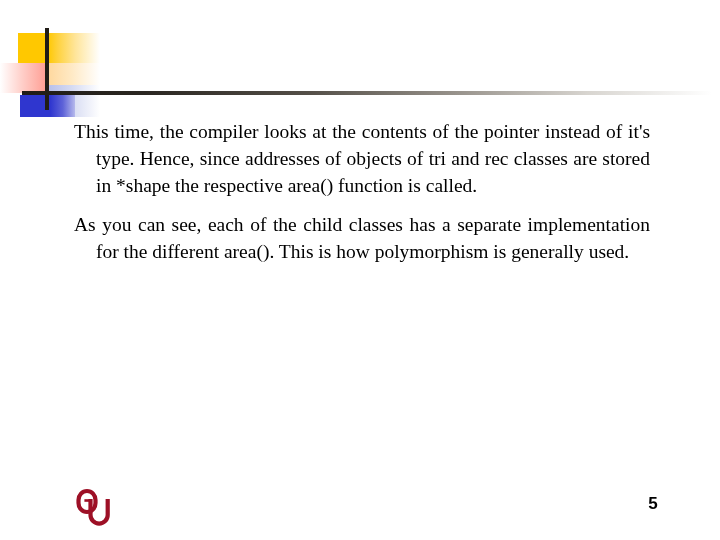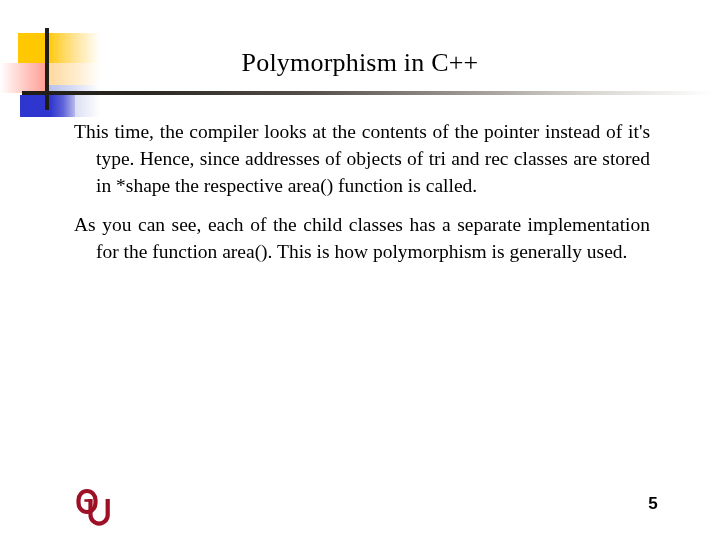--- a/index.html
+++ b/index.html
@@ -160,27 +160,26 @@
   <div class="deco">
     <div class="deco-yellow"></div>
     <div class="deco-red"></div>
     <div class="deco-red-fade"></div>
     <div class="deco-blue-fade"></div>
     <div class="deco-blue"></div>
     <div class="deco-vline"></div>
   </div>
   <div class="deco-hline"></div>
 
-  <div class="title">Polymorphism in C++</div>
 
   <div class="body">
 
     <p class="para"><span class="first-line-out">This time,</span><span> the compiler looks at the contents of the pointer instead of it's type. Hence, since addresses of objects of tri and rec classes are stored in *shape the respective area() function is called.</span></p>
 
-    <p class="para"><span class="first-line-out">As you can see,</span><span> each of the child classes has a separate implementation for the function area(). This is how </span><b>polymorphism</b><span> is generally used.</span></p>
+    <p class="para"><span class="first-line-out">As you can see,</span><span> each of the child classes has a separate implementation for the different area(). This is how </span><b>polymorphism</b><span> is generally used.</span></p>
 
     <div class="para-gap-big"></div>
 
 
   </div>
 
   <div class="logo">
     <svg viewBox="0 0 44 44" width="44" height="44" aria-hidden="true">
       <g fill="none" stroke="#9d1026" stroke-width="4.2">
 

